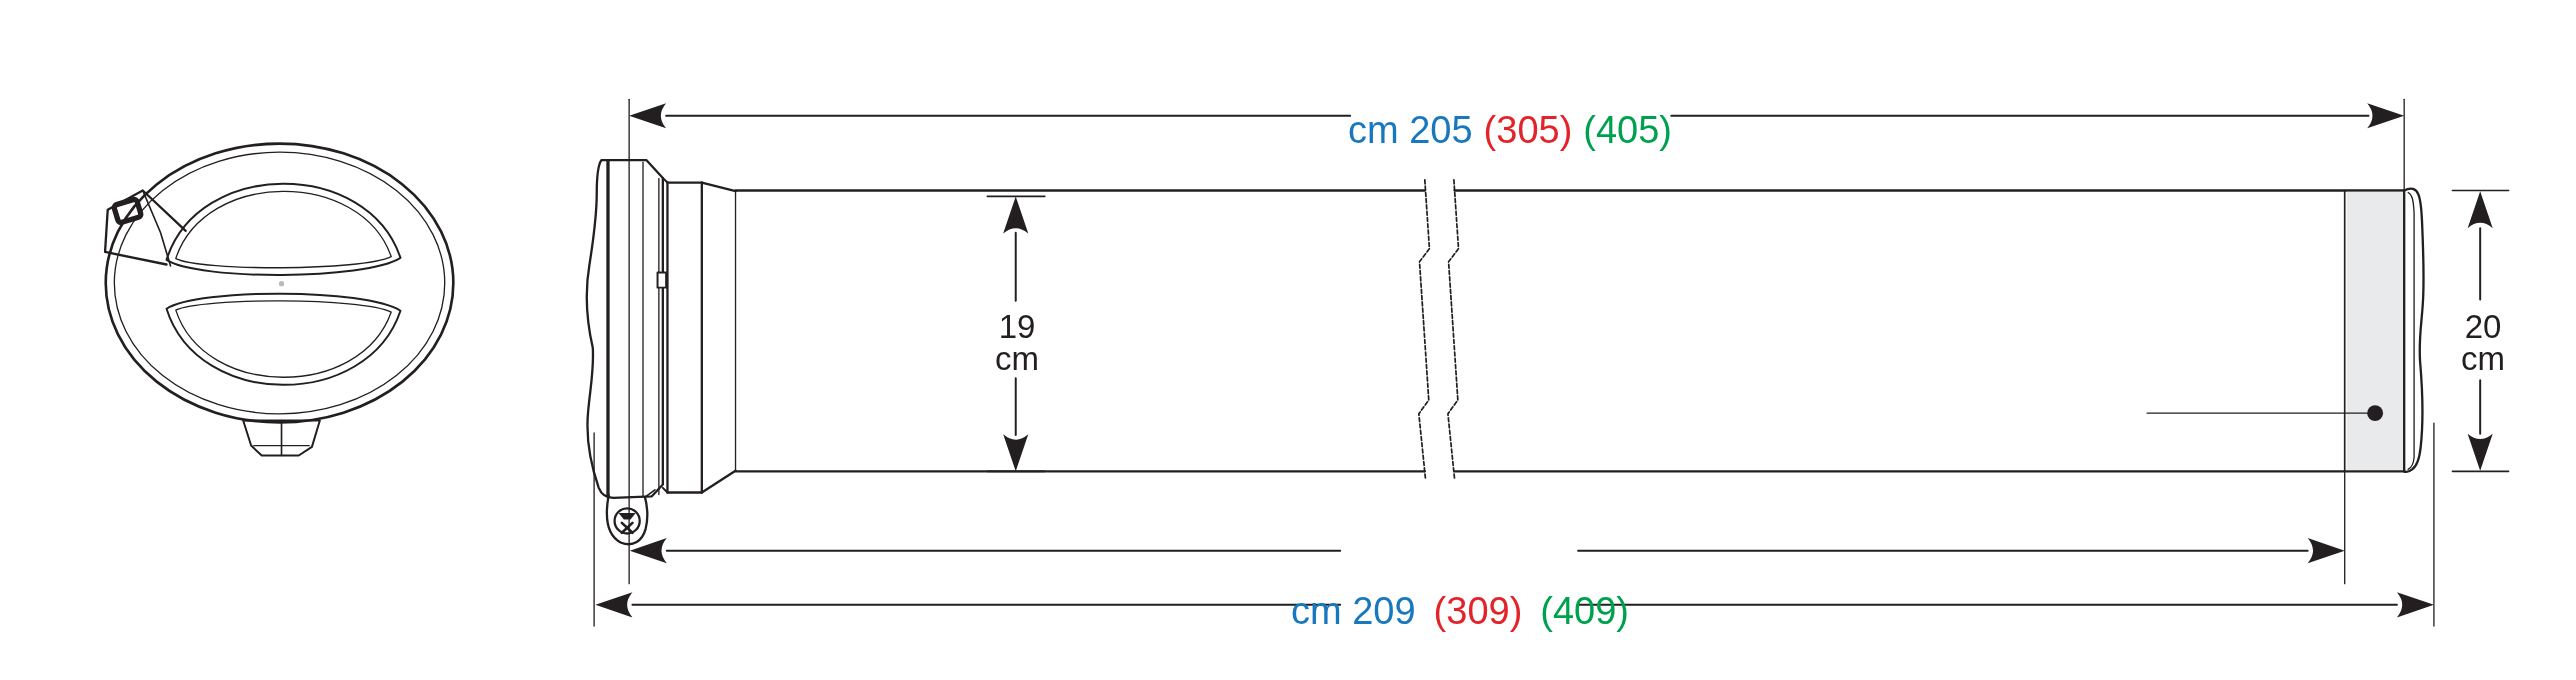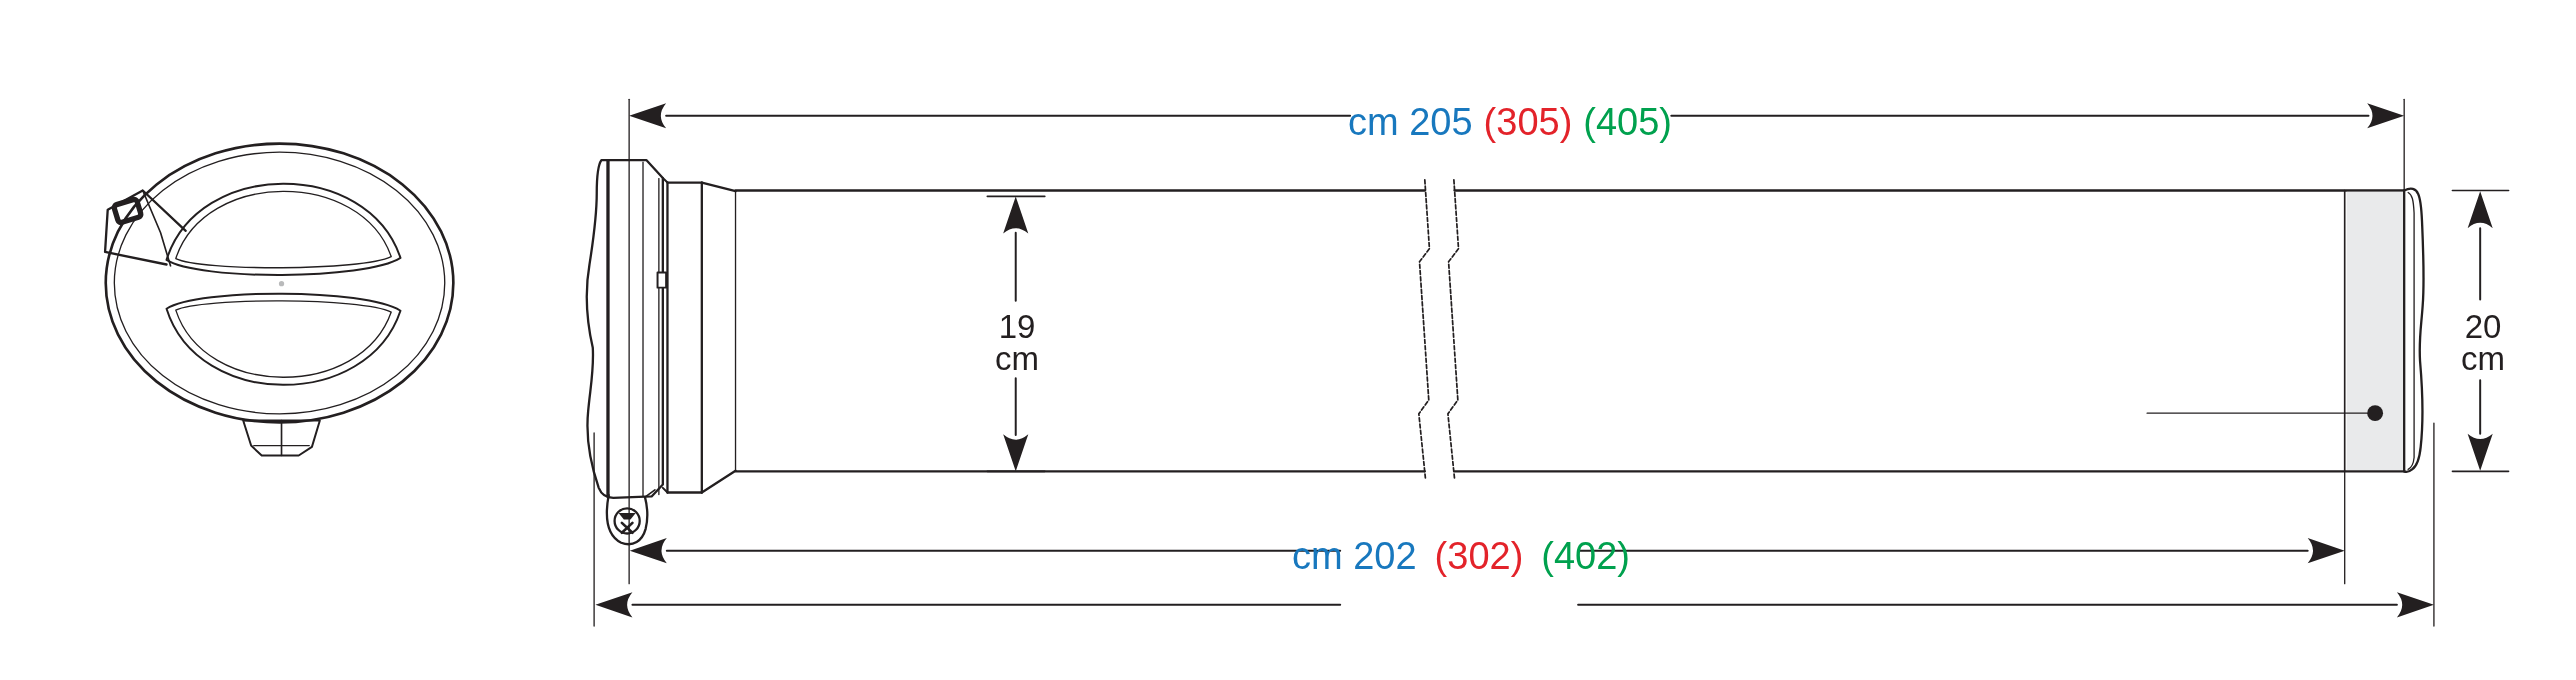--- a/index.html
+++ b/index.html
@@ -164,38 +164,38 @@
       <path d="M 3548 833 L 3492 814 Q 3508 833 3492 852 Z" fill="#231F20" stroke="none"></path>
     </g>
 
     <g stroke="#231F20">
       <path d="M 957 915 L 2028 915 M 2388 915 L 3627 915" stroke-width="3"></path>
       <path d="M 901 915 L 957 896 Q 941 915 957 934 Z" fill="#231F20" stroke="none"></path>
       <path d="M 3683 915 L 3627 896 Q 3643 915 3627 934 Z" fill="#231F20" stroke="none"></path>
     </g>
   </svg>
 
-  <div class="lbl dim-row" style="left:1510px; top:116px;gap:11px;">
+  <div class="lbl dim-row" style="left:1510px; top:124px;gap:11px;">
     <span class="c-blue">cm 205</span>
     <span class="c-red">(305)</span>
     <span class="c-green">(405)</span>
   </div>
 
   <div class="lbl dia-label" style="left:1017px; top:343px;">
     <div>19</div>
     <div>cm</div>
   </div>
 
   <div class="lbl dia-label" style="left:2483px; top:343px;">
     <div>20</div>
     <div>cm</div>
   </div>
 
 
-  <div class="lbl dim-row" style="left:1461px; top:550px;">
-    <span class="c-blue">cm 202</span>
-    <span class="c-red">(302)</span>
-    <span class="c-green">(402)</span>
-  </div>
-
+
+  <div class="lbl dim-row" style="left:1460px; top:605px;">
+    <span class="c-blue">cm 209</span>
+    <span class="c-red">(309)</span>
+    <span class="c-green">(409)</span>
+  </div>
 
 </div>
 
 
 </body></html>

